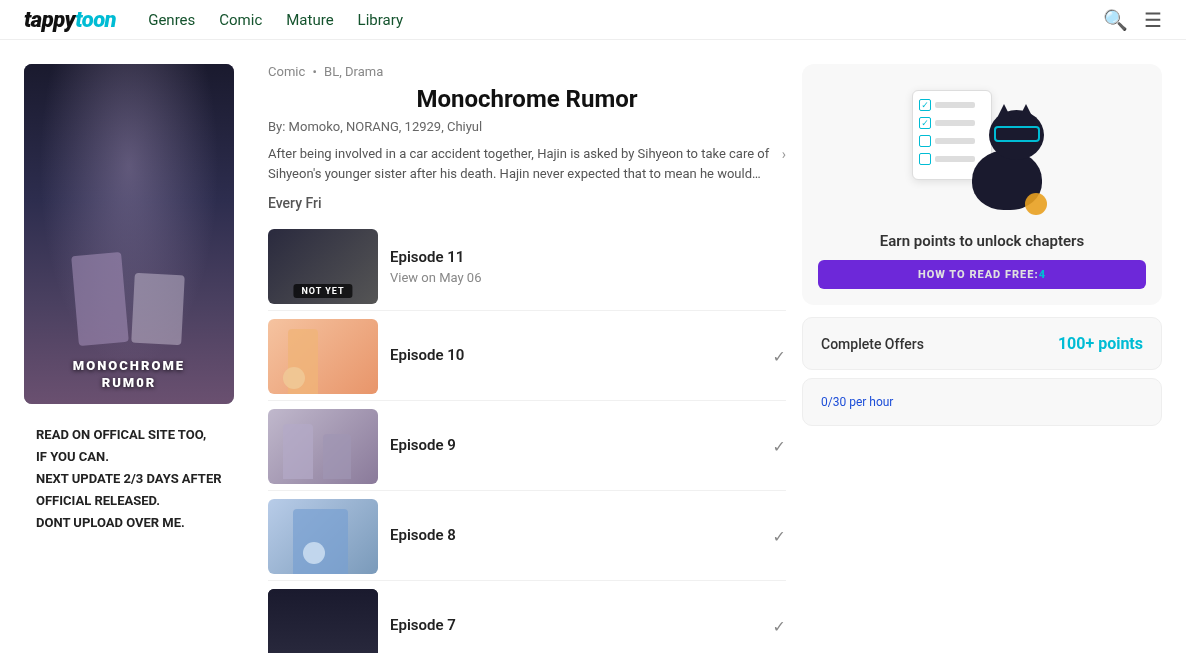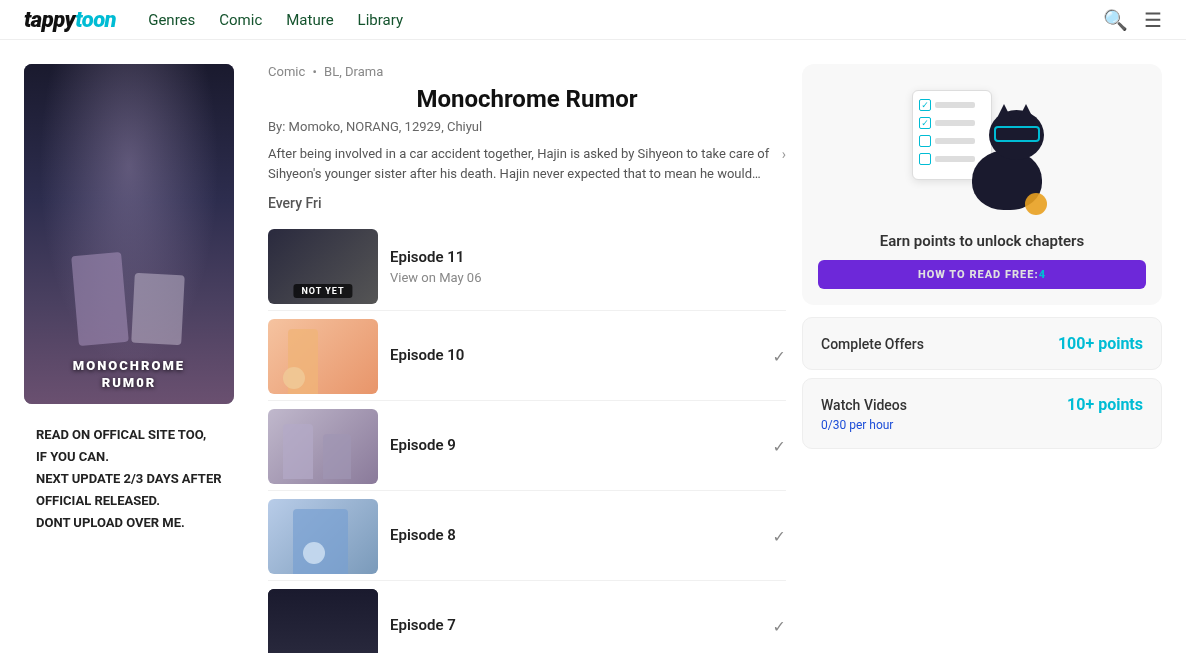--- a/index.html
+++ b/index.html
@@ -487,22 +487,18 @@
           </div>
         </div>
       </div>
 
       <div class="points-card">
         <span class="points-label">Complete Offers</span>
         <span class="points-value">100+ points</span>
       </div>
 
       <div class="watch-card">
-        <div class="watch-top">
-          <span class="watch-label">Watch Videos</span>
-          <span class="watch-points">10+ points</span>
-        </div>
         <div class="watch-sub">0/30 per hour</div>
       </div>
 
     </div>
   </div>
 </div>
 
 </body></html>

